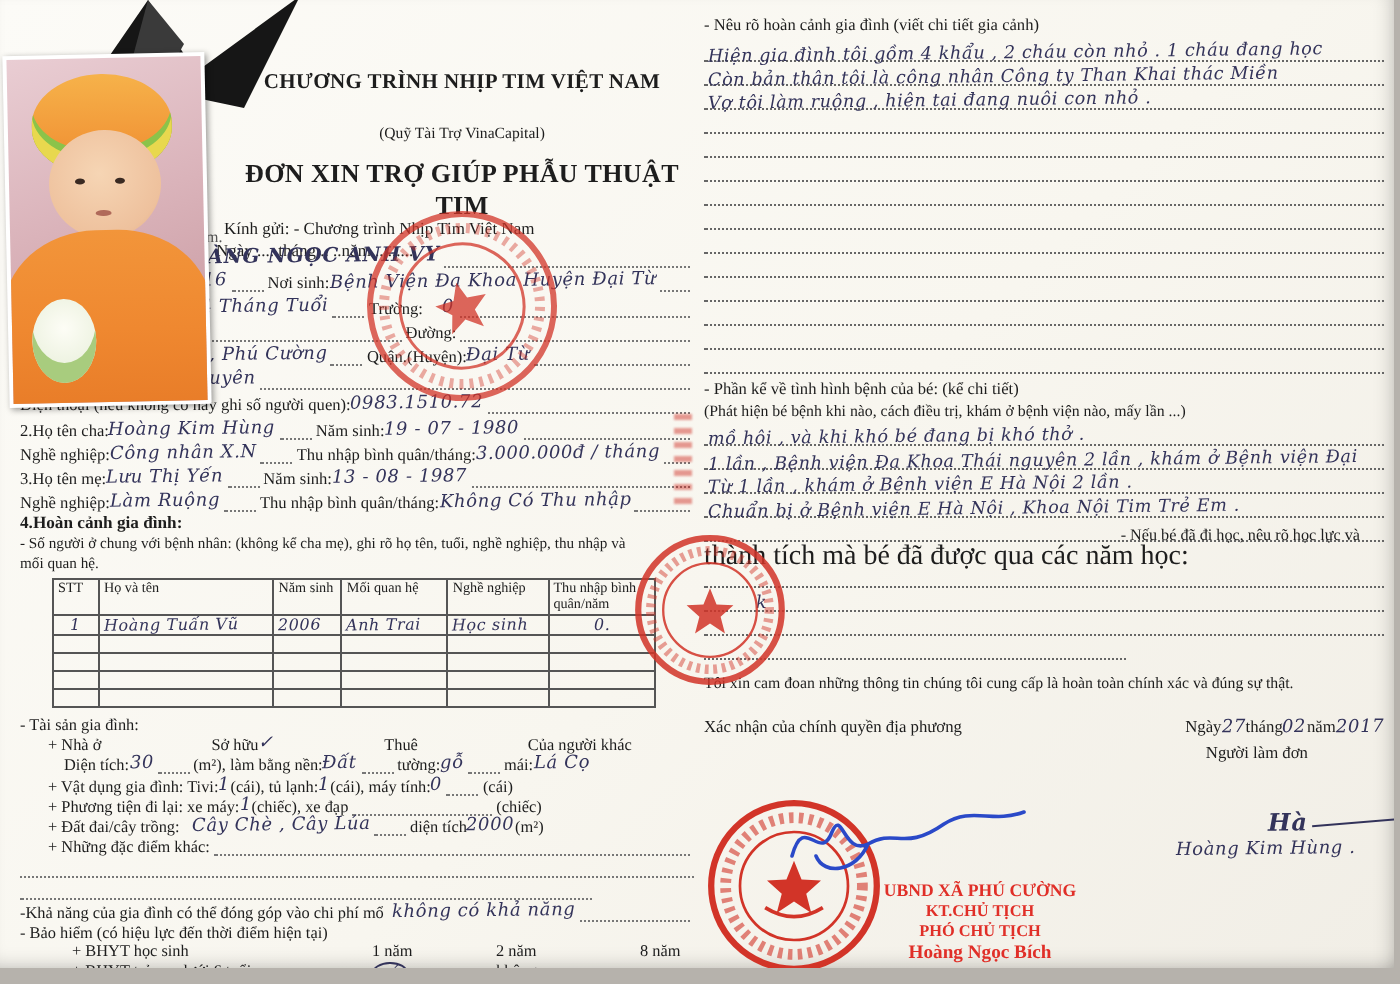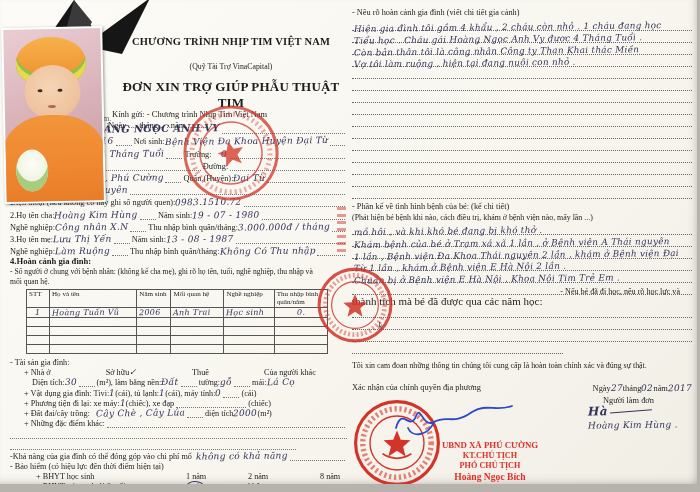--- a/index.html
+++ b/index.html
@@ -48,34 +48,34 @@
   .sec{font-weight:bold;font-size:8.6px;height:11px;}
   .note{font-size:7.6px;height:9.6px;display:block;}
   table.tbl{border-collapse:collapse;margin:3px 0 0 16px;width:302px;z-index:3;}
   .tbl th,.tbl td{border:1px solid #555;font-weight:normal;font-size:7.1px;padding:0 2px;text-align:left;vertical-align:top;line-height:1.15;}
   .tbl td.c{text-align:center;}
   .tbl tr.empty td{height:8px;}
   .asset{font-size:8.2px;height:10.2px;display:flex;align-items:flex-end;}
   .ind1{margin-left:14px;}.ind2{margin-left:22px;}.gap55{display:inline-block;width:55px;}
   .dotfull{border-bottom:1px dotted #777;height:9px;margin:1px 0 0 0;}
   .circled{border:1px solid #33335a;border-radius:50%;padding:0 3px;}
-  .bh{display:flex;font-size:8.2px;height:10px;align-items:center;}
+  .bh{display:flex;font-size:8.2px;height:10px;align-items:flex-start;}
   .bh .c1{width:150px;margin-left:26px;}.bh .c2{width:62px;}.bh .c3{width:72px;}
   
   .right{position:absolute;left:352px;top:8px;width:340px;z-index:3;}
   .rlbl{font-size:8.3px;height:11px;}
   .rline{height:11px;border-bottom:1px dotted #666;position:relative;}
   .rline.half{width:62%;}
   .rhw{position:absolute;left:2px;bottom:-2px;font-size:8.8px;}
   .rnote{position:absolute;right:12px;bottom:-2px;font-size:8.1px;font-family:"Liberation Serif",serif;font-style:normal;color:#1d1d1d;}
   .decl{font-size:7.9px;margin-top:7px;}
   .confrow{display:flex;justify-content:space-between;margin-top:13px;font-size:8.4px;}
   .dateblk{font-size:8.4px;}
   .applic{text-align:right;margin-top:3px;padding-right:38px;font-size:8.4px;}
-  .sig-ha{position:absolute;left:588px;top:404px;font-size:12px;font-weight:bold;z-index:4;}
+  .sig-ha{position:absolute;left:634px;top:404px;font-size:12px;font-weight:bold;z-index:4;}
   .sig-ha:after{content:"";display:inline-block;width:42px;border-bottom:1.2px solid #33335a;margin:0 0 3px 2px;transform:rotate(-4deg);}
   .sig-name{position:absolute;left:588px;top:420px;font-size:9px;z-index:4;}
   
   .stamp{position:absolute;z-index:5;pointer-events:none;}
   .cap{position:absolute;left:424px;top:440px;width:132px;text-align:center;z-index:5;
        color:#e02f28;font-weight:bold;line-height:10.5px;}
   .cap .c-l1{font-size:8.8px;}.cap .c-l2,.cap .c-l3{font-size:8.2px;}.cap .c-l4{font-size:9.6px;}
   .sealfrag{position:absolute;left:337px;top:204px;width:9px;height:48px;z-index:4;opacity:.65;
      background:repeating-linear-gradient(0deg,rgba(205,40,30,.7) 0 3px,transparent 3px 7px);filter:blur(.4px);}
 </style>
@@ -335,23 +335,20 @@
       <span class="c3">không</span>
     </div>
   </div>
 
   <div class="right">
     <div class="rlbl">- Nêu rõ hoàn cảnh gia đình (viết chi tiết gia cảnh)</div>
     <div class="rline">
         <span class="rhw hw">Hiện gia đình tôi gồm 4 khẩu , 2 cháu còn nhỏ . 1 cháu đang học</span>
       </div>
     <div class="rline">
-        <span class="rhw hw">Tiểu học . Cháu gái Hoàng Ngọc Anh Vy được 4 Tháng Tuổi .</span>
-      </div>
-    <div class="rline">
         <span class="rhw hw">Còn bản thân tôi là công nhân Công ty Than Khai thác Miền</span>
       </div>
     <div class="rline">
         <span class="rhw hw">Vợ tôi làm ruộng , hiện tại đang nuôi con nhỏ .</span>
       </div>
     <div class="rline"></div>
     <div class="rline"></div>
     <div class="rline"></div>
     <div class="rline"></div>
     <div class="rline"></div>
@@ -360,35 +357,32 @@
     <div class="rline"></div>
     <div class="rline"></div>
     <div class="rline"></div>
     <div class="rline"></div>
     <div class="rlbl" style="margin-top:3px">- Phần kể về tình hình bệnh của bé: (kể chi tiết)</div>
     <div class="rlbl" style="font-size:7.9px;height:10px">(Phát hiện bé bệnh khi nào, cách điều trị, khám ở bệnh viện nào, mấy lần ...)</div>
     <div class="rline">
         <span class="rhw hw">mồ hôi , và khi khó bé đang bị khó thở .</span>
       </div>
     <div class="rline">
-        <span class="rhw hw">Khám bệnh của bé ở Trạm xá xã 1 lần , ở Bệnh viện A Thái nguyên</span>
-      </div>
-    <div class="rline">
         <span class="rhw hw">1 lần , Bệnh viện Đa Khoa Thái nguyên 2 lần , khám ở Bệnh viện Đại</span>
       </div>
     <div class="rline">
         <span class="rhw hw">Từ 1 lần , khám ở Bệnh viện E Hà Nội 2 lần .</span>
       </div>
     <div class="rline">
         <span class="rhw hw">Chuẩn bị ở Bệnh viện E Hà Nội , Khoa Nội Tim Trẻ Em .</span>
       </div>
     <div class="rline">
         <span class="rnote">- Nếu bé đã đi học, nêu rõ học lực và</span>
       </div>
-    <div class="rlbl" style="font-size:11px">thành tích mà bé đã được qua các năm học:</div>
+    <div class="rlbl" style="font-size:14px">thành tích mà bé đã được qua các năm học:</div>
     <div class="rline"></div>
     <div class="rline">
         <span class="rhw hw" style="left:26px">k</span>
       </div>
     <div class="rline"></div>
     <div class="rline half"></div>
     <div class="decl">Tôi xin cam đoan những thông tin chúng tôi cung cấp là hoàn toàn chính xác và đúng sự thật.</div>
     <div class="confrow">
       <span>Xác nhận của chính quyền địa phương</span>
       <span class="dateblk">

